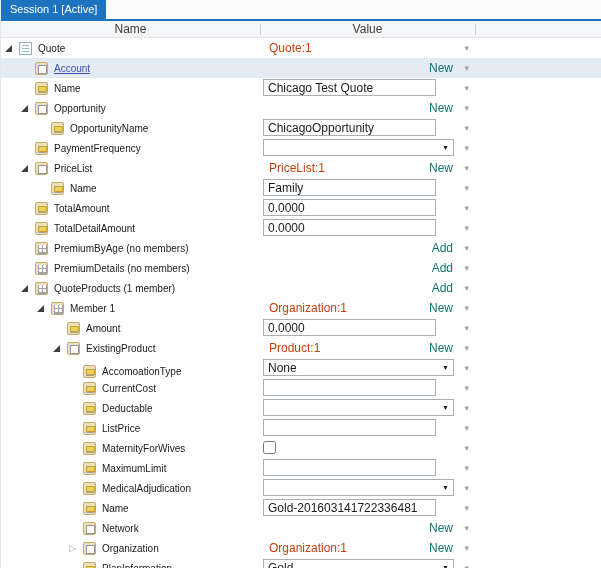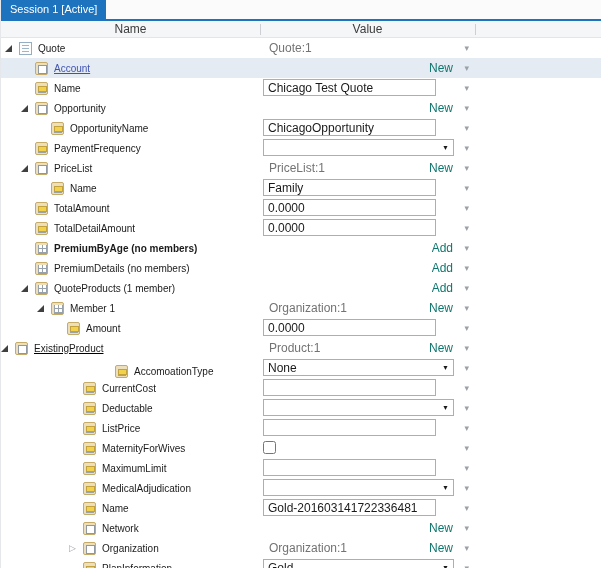--- a/index.html
+++ b/index.html
@@ -43,21 +43,21 @@
   .icon-collection { background:#ecdfbd; border:1px solid #c6aa68; border-radius:2px; }
   .icon-collection::before { content:""; position:absolute; left:2px; top:2px; width:8px; height:8px;
     background:
       repeating-linear-gradient(0deg,#98a2ac 0 1px,transparent 1px 4px),
       repeating-linear-gradient(90deg,#98a2ac 0 1px,transparent 1px 4px),
       #fff; border-right:1px solid #98a2ac; border-bottom:1px solid #98a2ac; }
   .lbl { font-size:10px; color:#1a1a1a; white-space:nowrap; }
   .lbl.link { color:#4053b3; text-decoration:underline; }
 
   .value-cell { position:relative; width:215px; flex:none; }
-  .ph { position:absolute; left:9px; top:0; line-height:20px; font-size:12px; color:#737373; white-space:nowrap; }
+  .ph { position:absolute; left:9px; top:0; line-height:20px; font-size:12px; color:#c2410c; white-space:nowrap; }
   .act { position:absolute; right:22px; top:0; line-height:20px; font-size:12px; color:#0f766e; }
   .row-arrow { position:absolute; right:6px; top:0; line-height:20px; font-size:9px; color:#9aa1a9; }
   .tb { position:absolute; left:3px; right:39px; top:1px; height:17px; border:1px solid #a9afb7;
     background:#fff; font-family:"Liberation Sans", sans-serif; font-size:12px; color:#1a1a1a;
     padding:0 4px; outline:none; border-radius:0; }
   .tb.num { }
   .combo { position:absolute; left:3px; right:21px; top:1px; height:17px; border:1px solid #a9afb7;
     background:#fff; display:flex; align-items:center; }
   .combo-text { flex:1; font-size:12px; color:#1a1a1a; padding:0 4px; white-space:nowrap; overflow:hidden; }
   .combo-arrow { flex:none; font-size:7px; color:#1a1a1a; padding-right:4px; }
@@ -205,21 +205,21 @@
           <span class="icon icon-attribute"></span>
           <span class="lbl">TotalDetailAmount</span>
         </div>
         <div class="value-cell">
           <input class="tb num" type="text" value="0.0000" style="">
           <span class="row-arrow">▾</span>
         </div>
         <div class="filler"></div>
       </div>
       <div class="row">
-        <div class="name-cell" style="padding-left: 20px; font-weight: bold;">
+        <div class="name-cell" style="padding-left: 20px;">
           <span class="glyph"></span>
           <span class="icon icon-collection"></span>
           <span class="lbl">PremiumByAge (no members)</span>
         </div>
         <div class="value-cell">
           <span class="act">Add</span>
           <span class="row-arrow">▾</span>
         </div>
         <div class="filler"></div>
       </div>
@@ -270,36 +270,36 @@
           <span class="icon icon-attribute"></span>
           <span class="lbl">Amount</span>
         </div>
         <div class="value-cell">
           <input class="tb num" type="text" value="0.0000" style="">
           <span class="row-arrow">▾</span>
         </div>
         <div class="filler"></div>
       </div>
       <div class="row">
-        <div class="name-cell" style=" text-decoration: underline;">
+        <div class="name-cell" style="padding-left: 52px;">
           <span class="glyph">
             <i class="tri"></i>
           </span>
           <span class="icon icon-entity"></span>
           <span class="lbl">ExistingProduct</span>
         </div>
         <div class="value-cell">
           <span class="ph">Product:1</span>
           <span class="act">New</span>
           <span class="row-arrow">▾</span>
         </div>
         <div class="filler"></div>
       </div>
       <div class="row">
-        <div class="name-cell" style="padding-left: 100px; margin-top: 7px;">
+        <div class="name-cell" style="padding-left: 68px; margin-top: 7px;">
           <span class="glyph"></span>
           <span class="icon icon-attribute"></span>
           <span class="lbl">AccomoationType</span>
         </div>
         <div class="value-cell">
           <div class="combo">
             <span class="combo-text">None</span>
             <span class="combo-arrow">▼</span>
           </div>
           <span class="row-arrow">▾</span>

